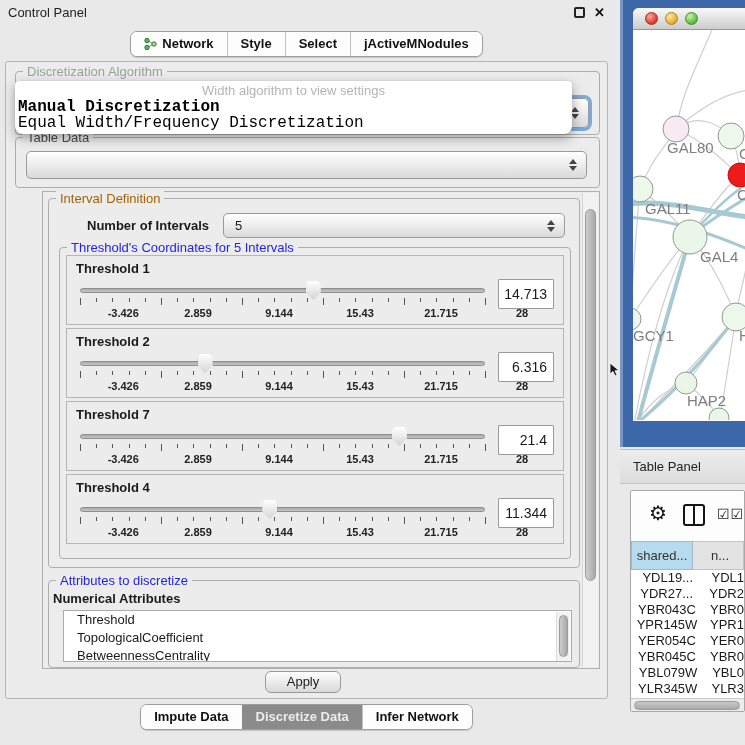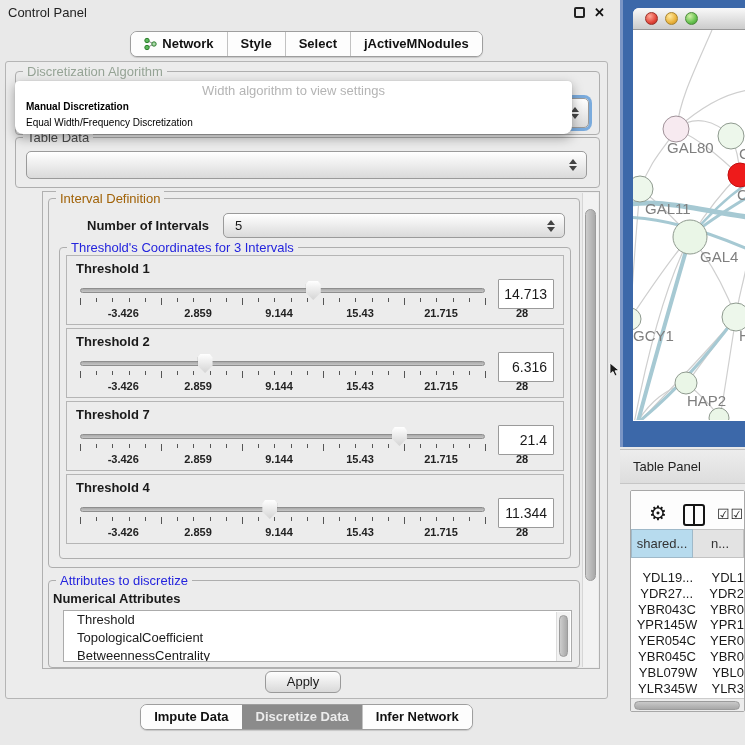--- a/index.html
+++ b/index.html
@@ -30,21 +30,21 @@
   .algo-group { left:9px; top:9px; width:585px; height:64px; }
   .algo-title { color:#96a496; }
   .combo { position:absolute; display:flex; align-items:center; border:1px solid #9a9a9a; border-radius:5px; background:linear-gradient(#ffffff,#dadada); font-size:13px; padding:0 26px 0 11px; }
   .combo .stepper { position:absolute; right:9px; top:50%; transform:translateY(-50%); display:flex; flex-direction:column; gap:2px; }
   .combo .up { width:0; height:0; border-left:4px solid transparent; border-right:4px solid transparent; border-bottom:5px solid #444; }
   .combo .dn { width:0; height:0; border-left:4px solid transparent; border-right:4px solid transparent; border-top:5px solid #444; }
   .algo-combo { left:8px; top:26px; width:565px; height:30px; box-shadow:0 0 0 3px #7aabdd; }
 
   .popup { left:9px; top:19px; width:557px; height:53px; background:#fff; border-radius:4px 4px 8px 8px; box-shadow:0 4px 12px rgba(0,0,0,.35), 0 0 1px #bbb; z-index:60; padding-top:2px; }
   .popup-prompt { text-align:center; color:#b4b4b4; font-size:13px; line-height:16px; }
-  .popup-item { font-size:10px; line-height:16px; padding-left:11px; color:#000; white-space:nowrap; }
+  .popup-item { font-size:16px; line-height:16px; padding-left:3px; color:#000; white-space:nowrap;font-family:Liberation Mono, monospace; }
   .popup-item.bold { font-weight:bold; }
 
   .td-group { left:9px; top:75px; width:585px; height:51px; }
   .td-title { color:#4a4a4a; }
   .td-combo { left:10px; top:13px; width:561px; height:28px; }
 
   
   .viewport { left:36px; top:129px; width:558px; height:478px; border:1px solid #b0b0b0; background:#ececec; }
   .vscroll { position:absolute; right:1px; top:1px; width:16px; height:474px; background:#f2f2f2; border-left:1px solid #d6d6d6; }
   .vscroll .thumb { position:absolute; left:2px; top:16px; width:11px; height:372px; border-radius:6px; background:linear-gradient(90deg,#cdcdcd,#a9a9a9); border:1px solid #9b9b9b; }
@@ -95,21 +95,21 @@
   .net-canvas svg { position:absolute; left:0; top:0; }
 
   
   .tp-bar { left:620px; top:449px; width:125px; height:35px; background:linear-gradient(#ededed,#dddddd); border-top:1px solid #c0c0c0; border-bottom:1px solid #c6c6c6; font-size:13px; color:#222; line-height:33px; padding-left:13px; }
   .tp-container { left:630px; top:490px; width:115px; height:222px; border:1px solid #a8a8a8; border-radius:2px; background:#fff; overflow:hidden; }
   .tp-toolbar { position:relative; height:50px; background:#fdfdfd; }
   .gear-ic { position:absolute; left:18px; top:10px; font-size:20px; color:#151515; }
   .split-ic { position:absolute; left:52px; top:13px; width:22px; height:22px; border:2px solid #151515; border-radius:3px; }
   .split-ic::after { content:""; position:absolute; left:8px; top:0; width:2px; height:18px; background:#151515; }
   .checks-ic { position:absolute; left:86px; top:15px; font-size:14px; color:#222; letter-spacing:1px; white-space:nowrap; }
-  .tp-head { position:absolute; top:38px; left:0; right:0; height:29px; display:flex; }
+  .tp-head { position:absolute; top:50px; left:0; right:0; height:29px; display:flex; }
   .tp-h1 { width:79px; background:#b7dbee; border:1px solid #9fb9c9; text-align:center; line-height:27px; font-size:13px; color:#333; }
   .tp-h2 { width:60px; background:#e3e3e3; border:1px solid #c3c3c3; border-left:none; line-height:27px; font-size:13px; color:#333; padding-left:18px; }
   .tp-rows { position:absolute; top:79px; left:0; right:0; height:128px; overflow:hidden; }
   .tp-row { display:flex; height:15.8px; font-size:13px; }
   .tp-row .c1 { width:79px; text-align:center; white-space:nowrap; }
   .tp-row .c2 { padding-left:7px; white-space:nowrap; }
   .tp-hscroll { position:absolute; top:207px; left:0; right:0; height:14px; background:#ececec; border-top:1px solid #cccccc; }
   .tp-hscroll .thumb { position:absolute; left:3px; top:2px; width:106px; height:9px; border-radius:5px; background:linear-gradient(#c9c9c9,#a8a8a8); border:1px solid #9b9b9b; }
 
   .cursor { left:609px; top:362px; z-index:90; }
@@ -188,21 +188,21 @@
         <span class="niv-label">Number of Intervals</span>
         <div class="combo niv-combo">
           <span>5</span>
           <span class="stepper">
               <i class="up"></i>
               <i class="dn"></i>
             </span>
         </div>
       </div>
       <div class="fieldset thr-fieldset">
-        <div class="legend blue">Threshold's Coordinates for 3 Intervals</div>
+        <div class="legend blue">Threshold's Coordinates for 5 Intervals</div>
         <div id="threshold-list">
             <div class="th-panel">
               <div class="th-label">Threshold 1</div>
               <div class="th-row">
                 <div class="slider">
                   <div class="track"></div>
                   <div class="ticks">
                     <div class="tick major" style="left: 0%;"></div>
                     <div class="tick" style="left: 4%;"></div>
                     <div class="tick" style="left: 8%;"></div>

